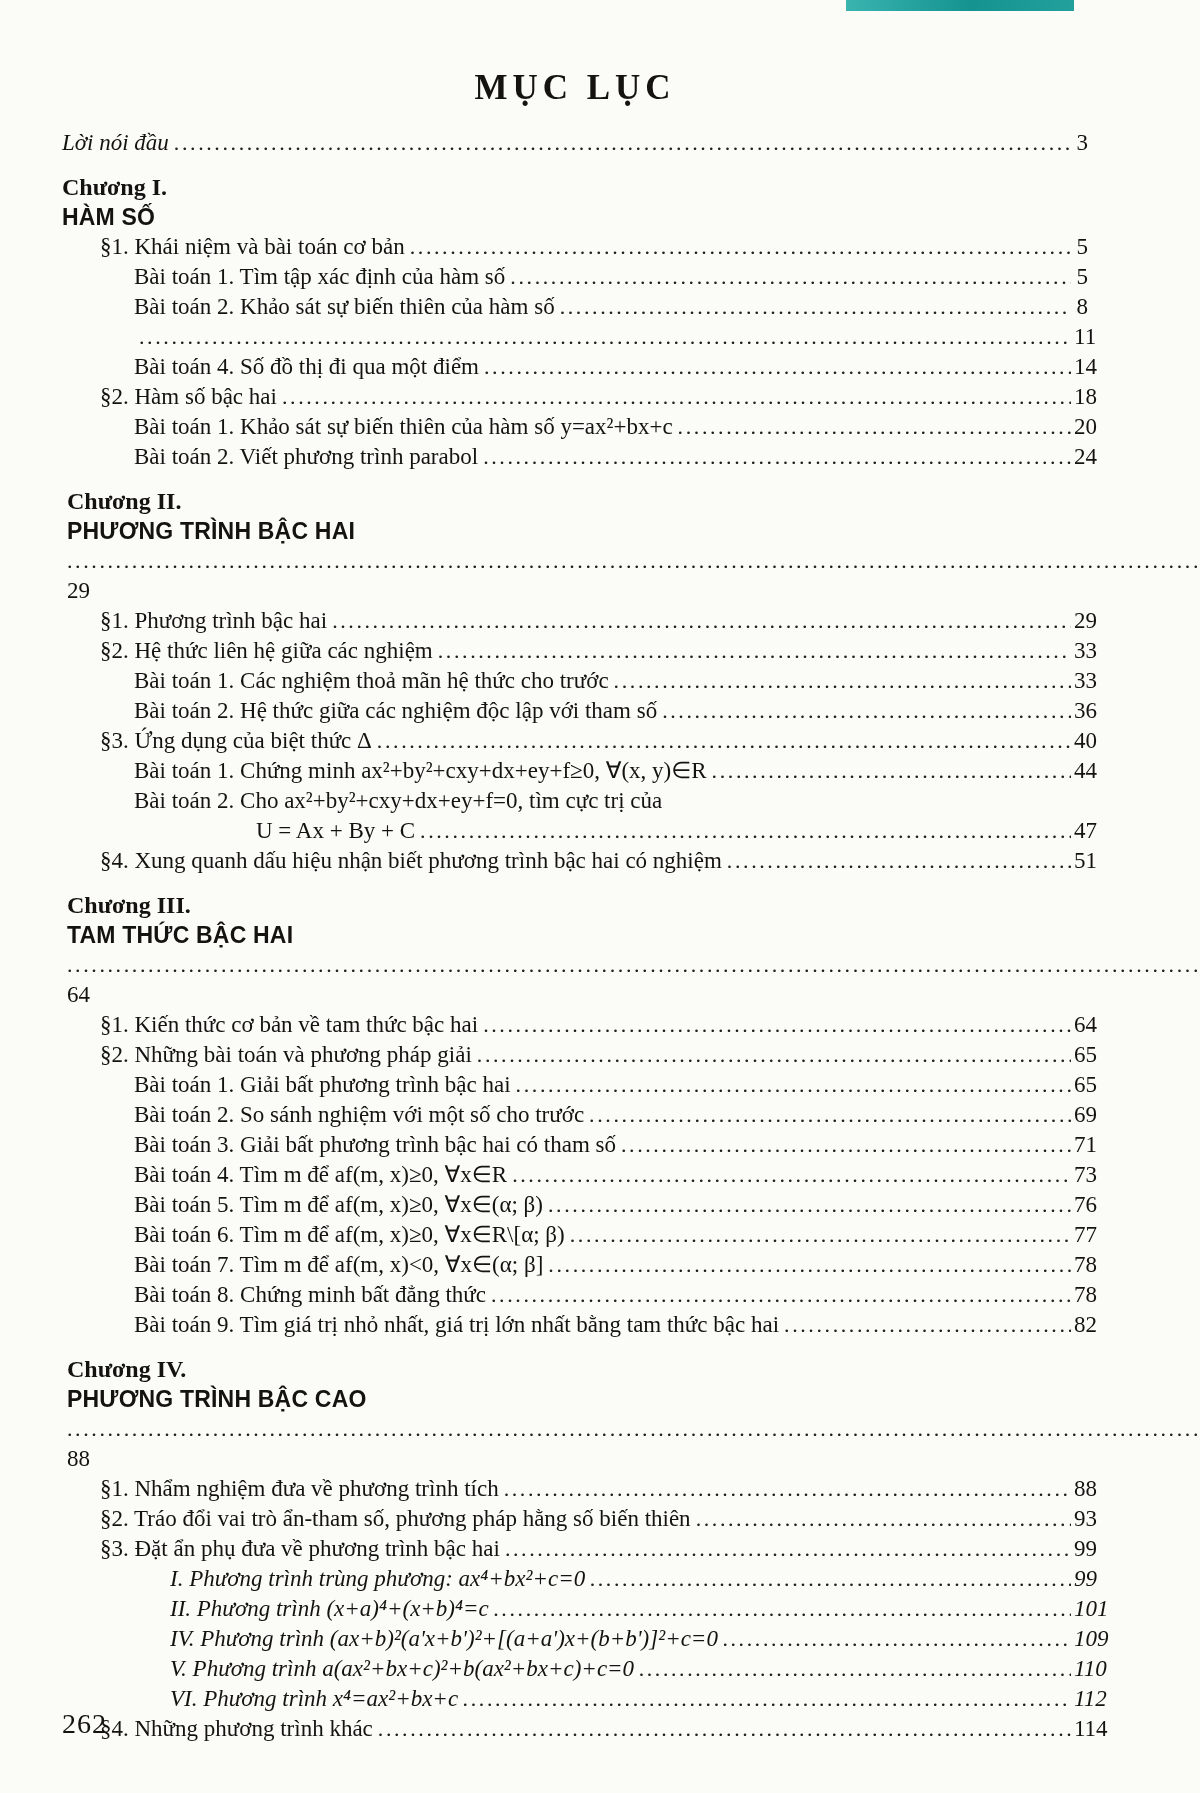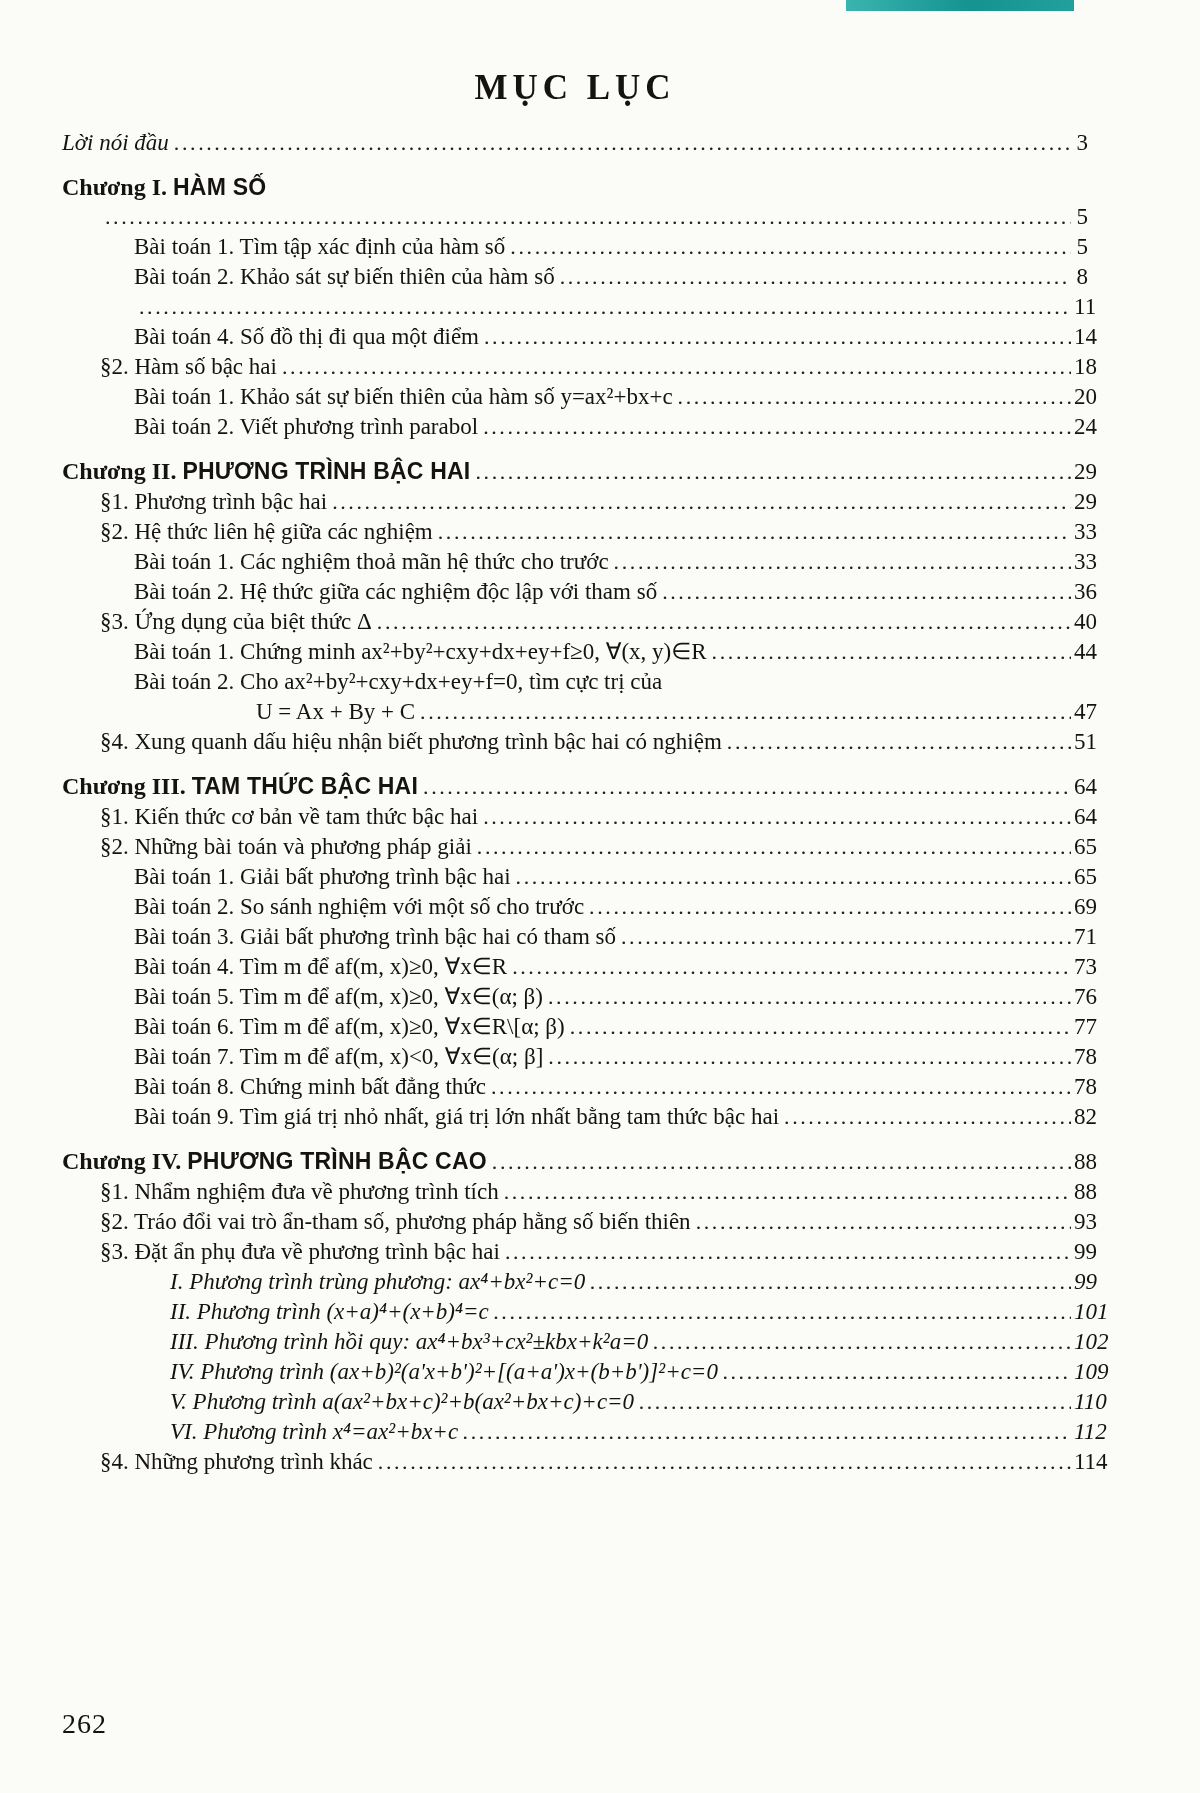--- a/index.html
+++ b/index.html
@@ -35,21 +35,21 @@
     align-items: baseline;
     font-size: 23px;
     line-height: 30px;
     white-space: nowrap;
   }
   .row .text { white-space: nowrap; }
   .lvl-1 { padding-left: 38px; }
   .lvl-2 { padding-left: 72px; }
   .lvl-3 { padding-left: 108px; font-style: italic; }
   .lvl-4 { padding-left: 194px; justify-content: flex-end; }
-  .chapter { margin-top: 14px; font-weight: bold; font-size: 24px; }
+  .chapter { margin-top: 14px; font-weight: bold; font-size: 24px; flex-direction: column; }
   .chapter .ch-label { font-family: "Liberation Serif", serif; }
   .chapter .text {
     font-family: "Liberation Sans", sans-serif;
     font-size: 23px;
     letter-spacing: 0.2px;
   }
   .italic .text { font-style: italic; }
   .dots {
     flex: 1 1 auto;
     overflow: hidden;
@@ -94,20 +94,21 @@
   </div>
 
   <div class="row lvl-0 chapter">
     <span class="ch-label">Chương I.&nbsp;</span>
     <span class="text">HÀM SỐ</span>
 
   </div>
 
   <div class="row lvl-1">
 
+    <span class="text">§1. Khái niệm và bài toán cơ bản</span>
     <span class="dots"></span>
     <span class="page">5</span>
   </div>
 
   <div class="row lvl-2">
 
     <span class="text">Bài toán 1. Tìm tập xác định của hàm số</span>
     <span class="dots"></span>
     <span class="page">5</span>
   </div>
@@ -341,26 +342,20 @@
     <span class="page">99</span>
   </div>
 
   <div class="row lvl-3">
 
     <span class="text">II. Phương trình (x+a)⁴+(x+b)⁴=c</span>
     <span class="dots"></span>
     <span class="page">101</span>
   </div>
 
-  <div class="row lvl-3">
-
-    <span class="text">III. Phương trình hồi quy: ax⁴+bx³+cx²±kbx+k²a=0</span>
-    <span class="dots"></span>
-    <span class="page">102</span>
-  </div>
 
   <div class="row lvl-3">
 
     <span class="text">IV. Phương trình (ax+b)²(a'x+b')²+[(a+a')x+(b+b')]²+c=0</span>
     <span class="dots"></span>
     <span class="page">109</span>
   </div>
 
   <div class="row lvl-3">
 

